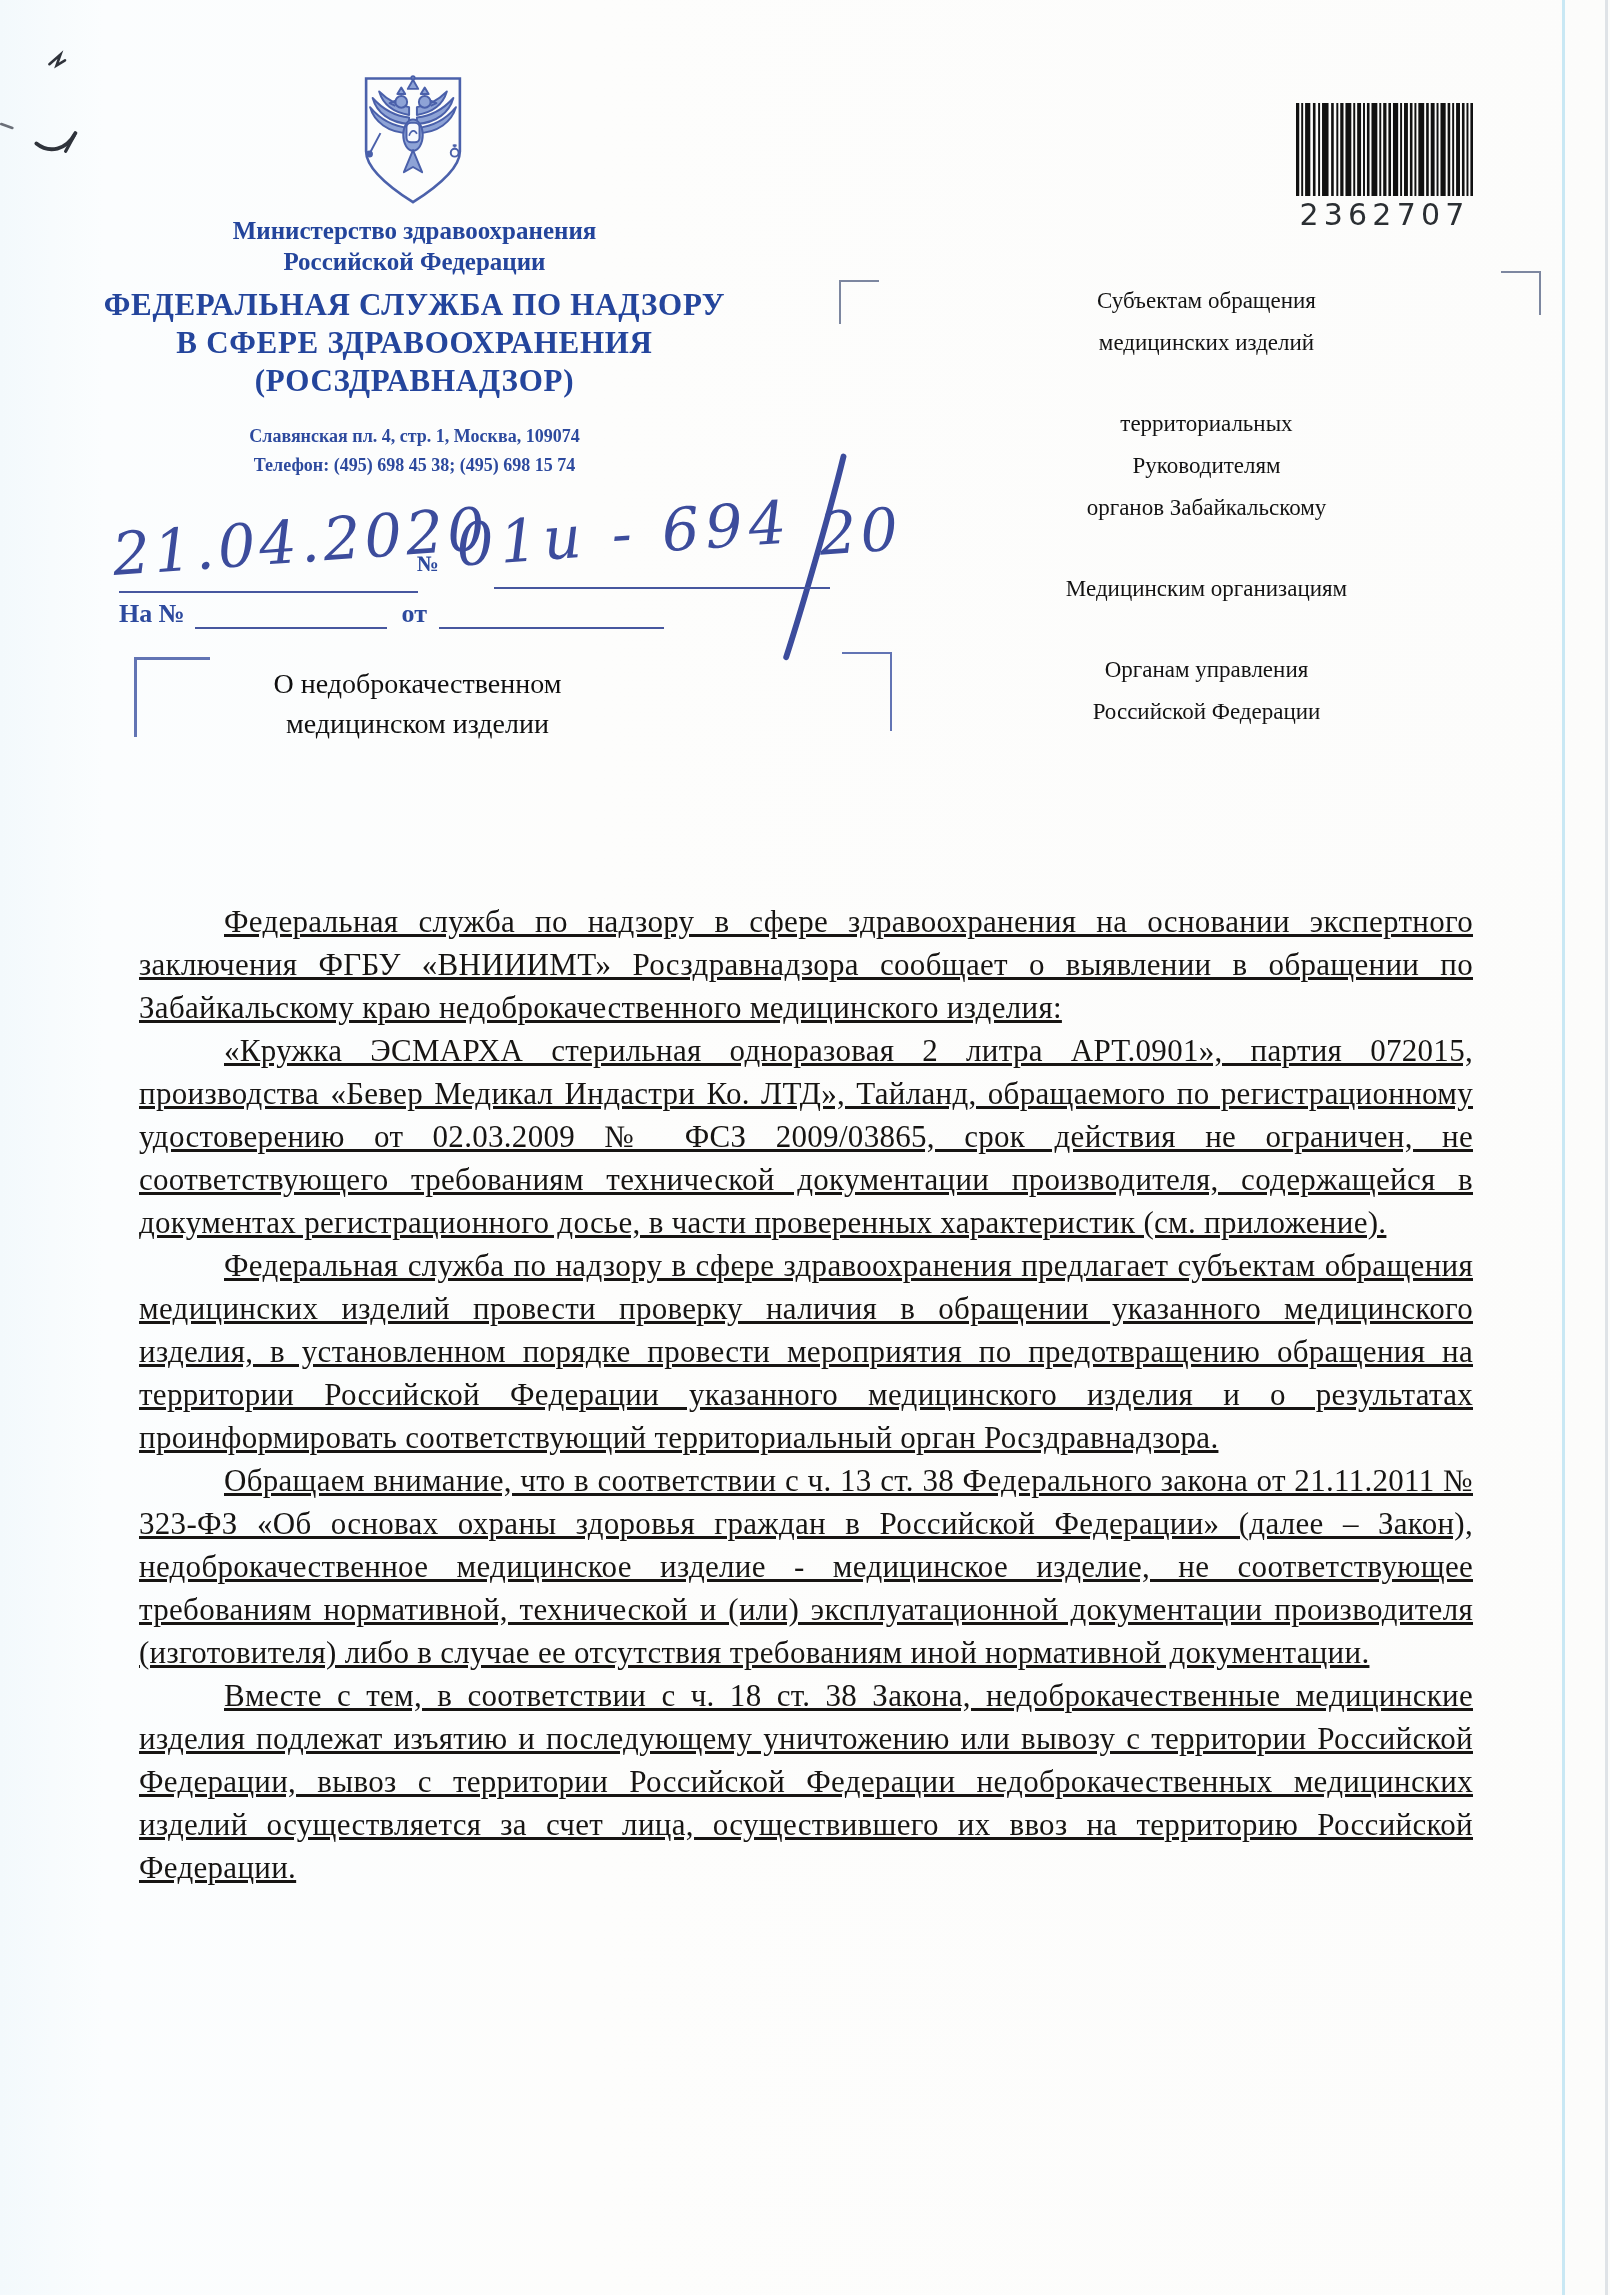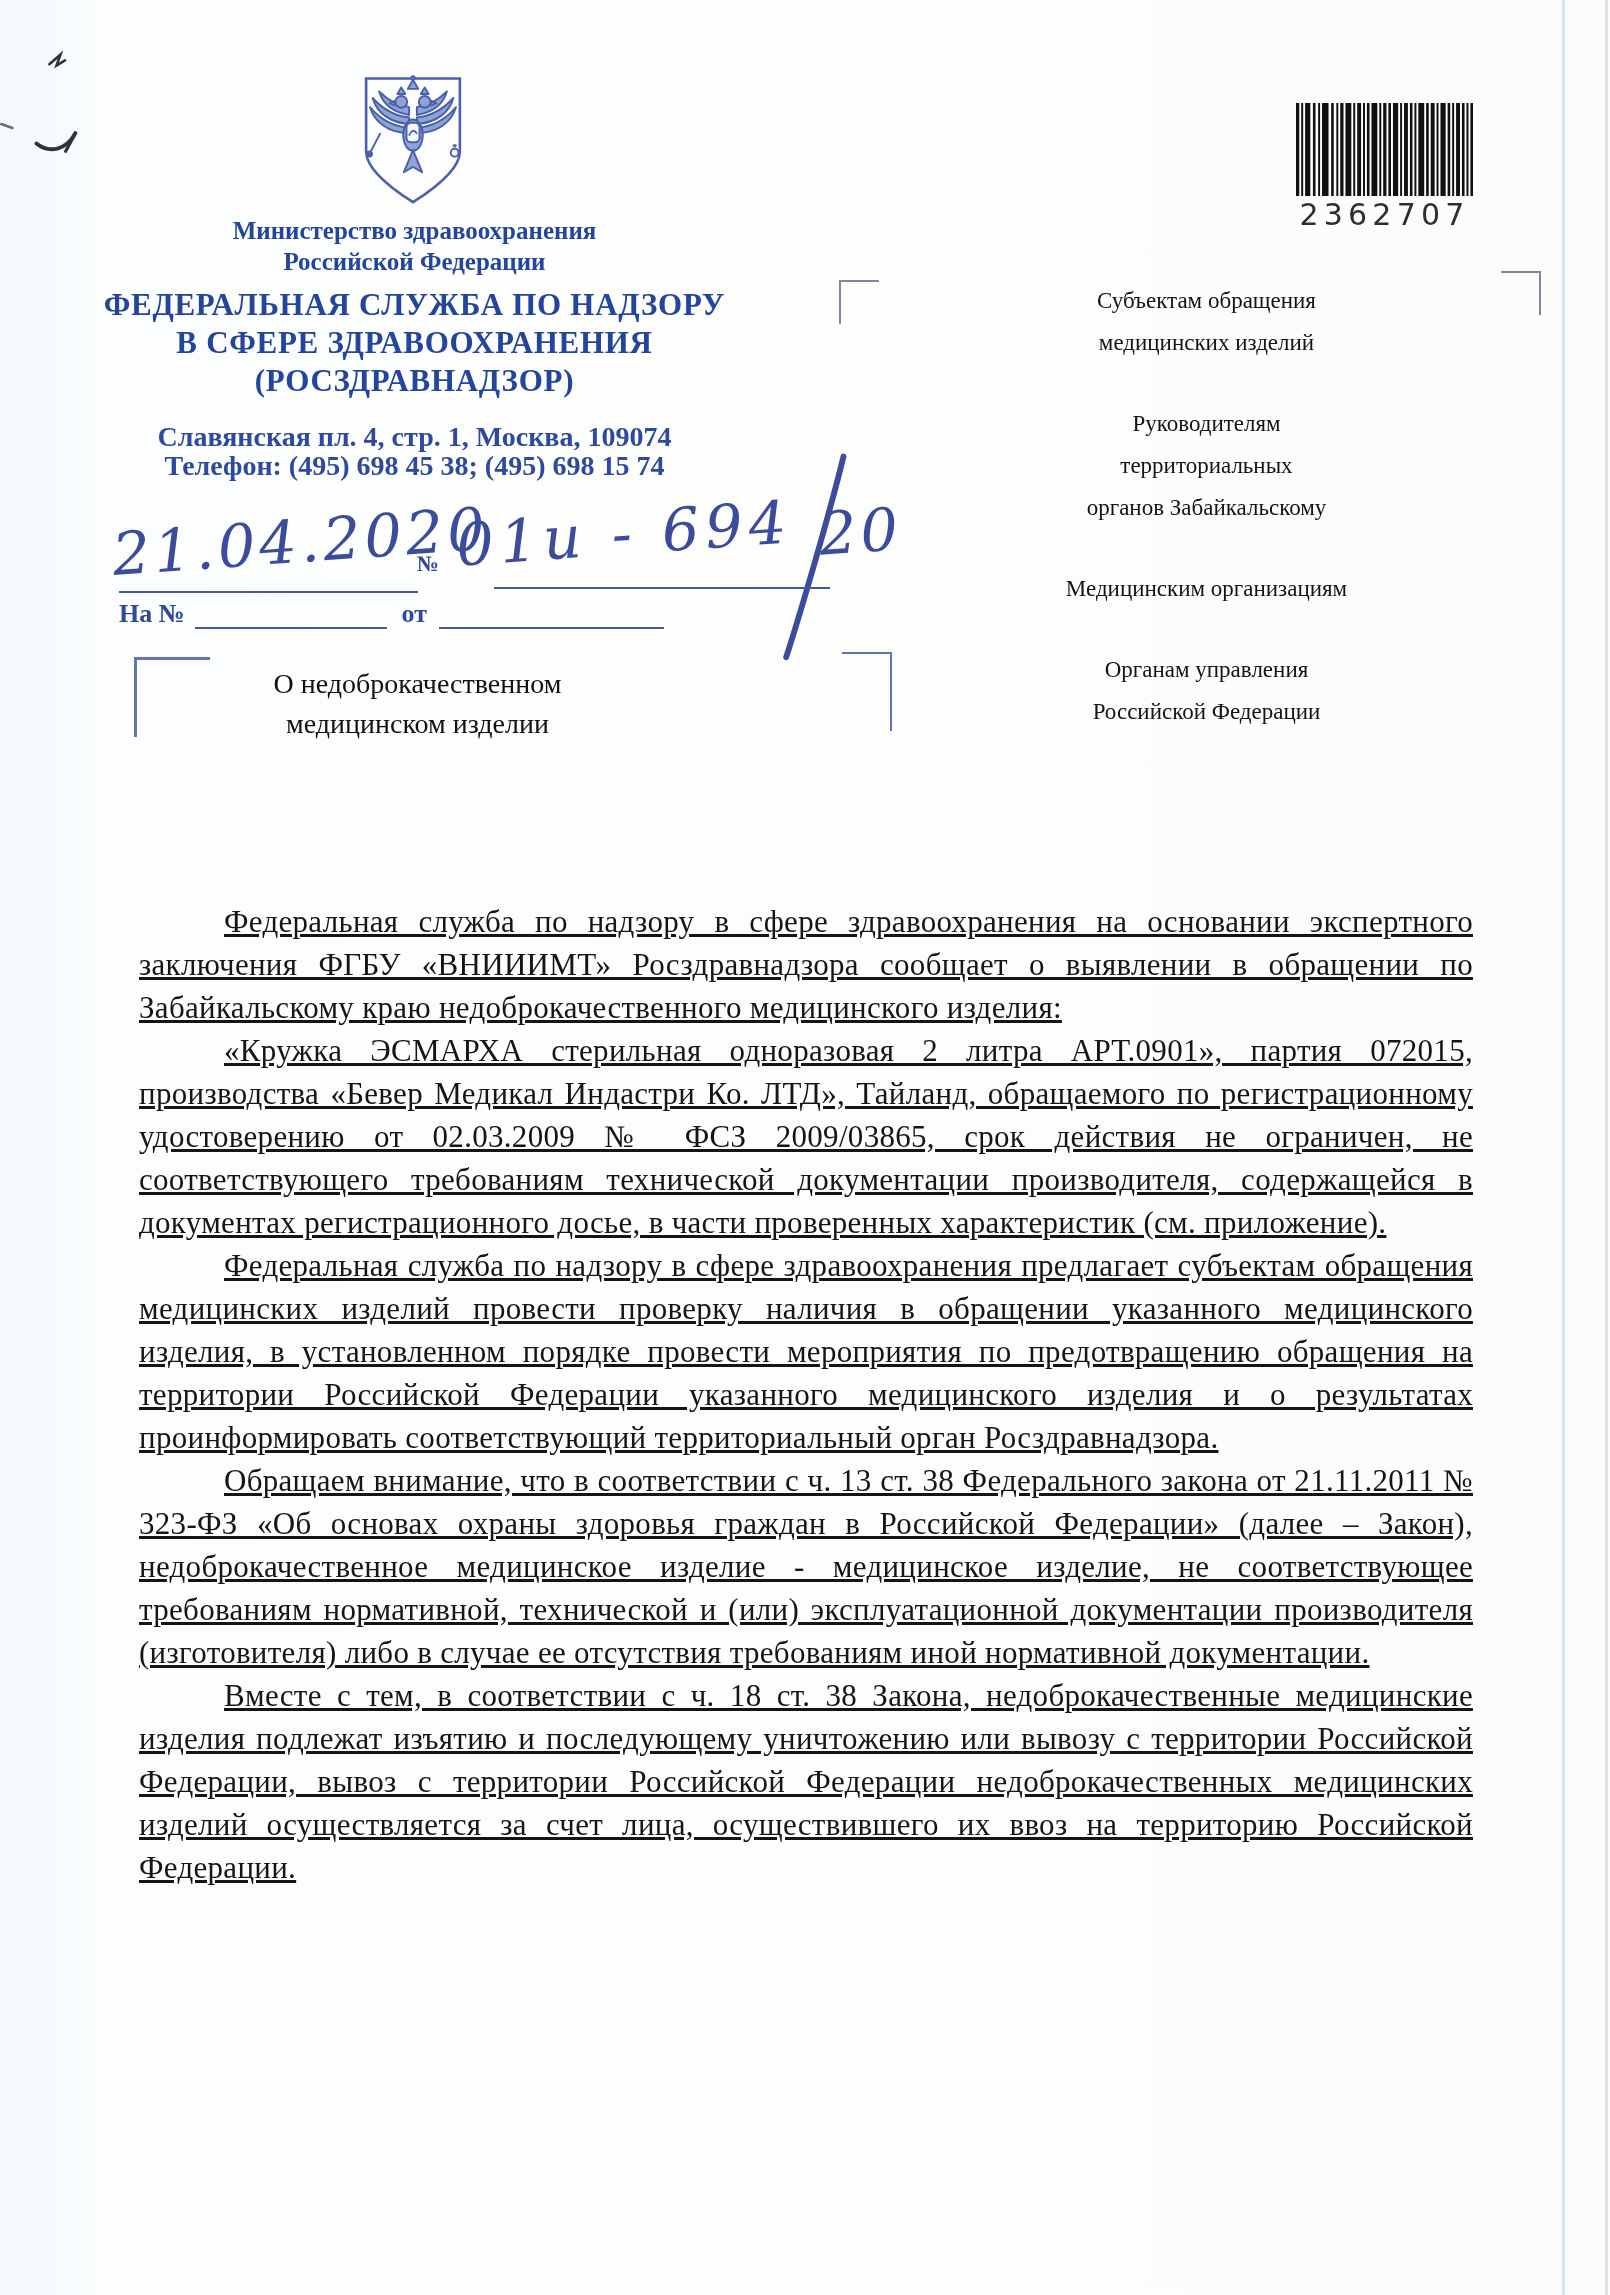--- a/index.html
+++ b/index.html
@@ -15,21 +15,21 @@
   
   .cyan-line{left:1562px;top:0;width:3.3px;height:2295px;background:#bfe4f2;opacity:.85;}
   .edge-line{left:1605px;top:0;width:2.6px;height:2295px;background:#d3d8de;opacity:.7;}
   
   .emblem{left:357px;top:73px;width:112px;height:134px;}
   .ministry{left:23.5px;top:215px;width:782px;text-align:center;
     color:#24459c;font-weight:bold;font-size:25px;line-height:31px;}
   .service{left:23.5px;top:286px;width:782px;text-align:center;
     color:#24459c;font-weight:bold;font-size:31px;line-height:38px;letter-spacing:0.7px;}
   .contact{left:23.5px;top:422px;width:782px;text-align:center;
-    color:#2d4a9e;font-weight:600;font-size:28px;line-height:29px;}
+    color:#2d4a9e;font-weight:600;font-size:18px;line-height:29px;}
   
   .hw{color:#3c4c9c;font-style:italic;font-family:"DejaVu Serif",serif;
       font-size:59px;letter-spacing:3.9px;transform:rotate(-4deg);white-space:nowrap;}
   .hw-date{left:112px;top:507px;}
   .hw-number{left:456px;top:499px;letter-spacing:5.9px;}
   .hw-suffix{left:819px;top:497px;}
   .no-sign{left:417px;top:551px;color:#2d4a9e;font-size:22px;font-weight:600;}
   .hw-slash{left:773px;top:450px;width:85px;height:215px;}
   .uline{border-bottom:2.6px solid #47579f;height:0;}
   .ul-date{left:119px;top:591px;width:299px;}
@@ -186,22 +186,22 @@
 
   <div class="abs abr abr-l"></div>
   <div class="abs abr abr-r"></div>
 
   <div class="abs addressees">
     <div class="addr-group">
       <div>Субъектам обращения</div>
       <div>медицинских изделий</div>
     </div>
     <div class="addr-group">
+      <div>территориальных</div>
       <div>Руководителям</div>
-      <div>территориальных</div>
       <div>органов Забайкальскому</div>
     </div>
     <div class="addr-group">
       <div>Медицинским организациям</div>
     </div>
     <div class="addr-group">
       <div>Органам управления</div>
       <div>Российской Федерации</div>
     </div>
   </div>

